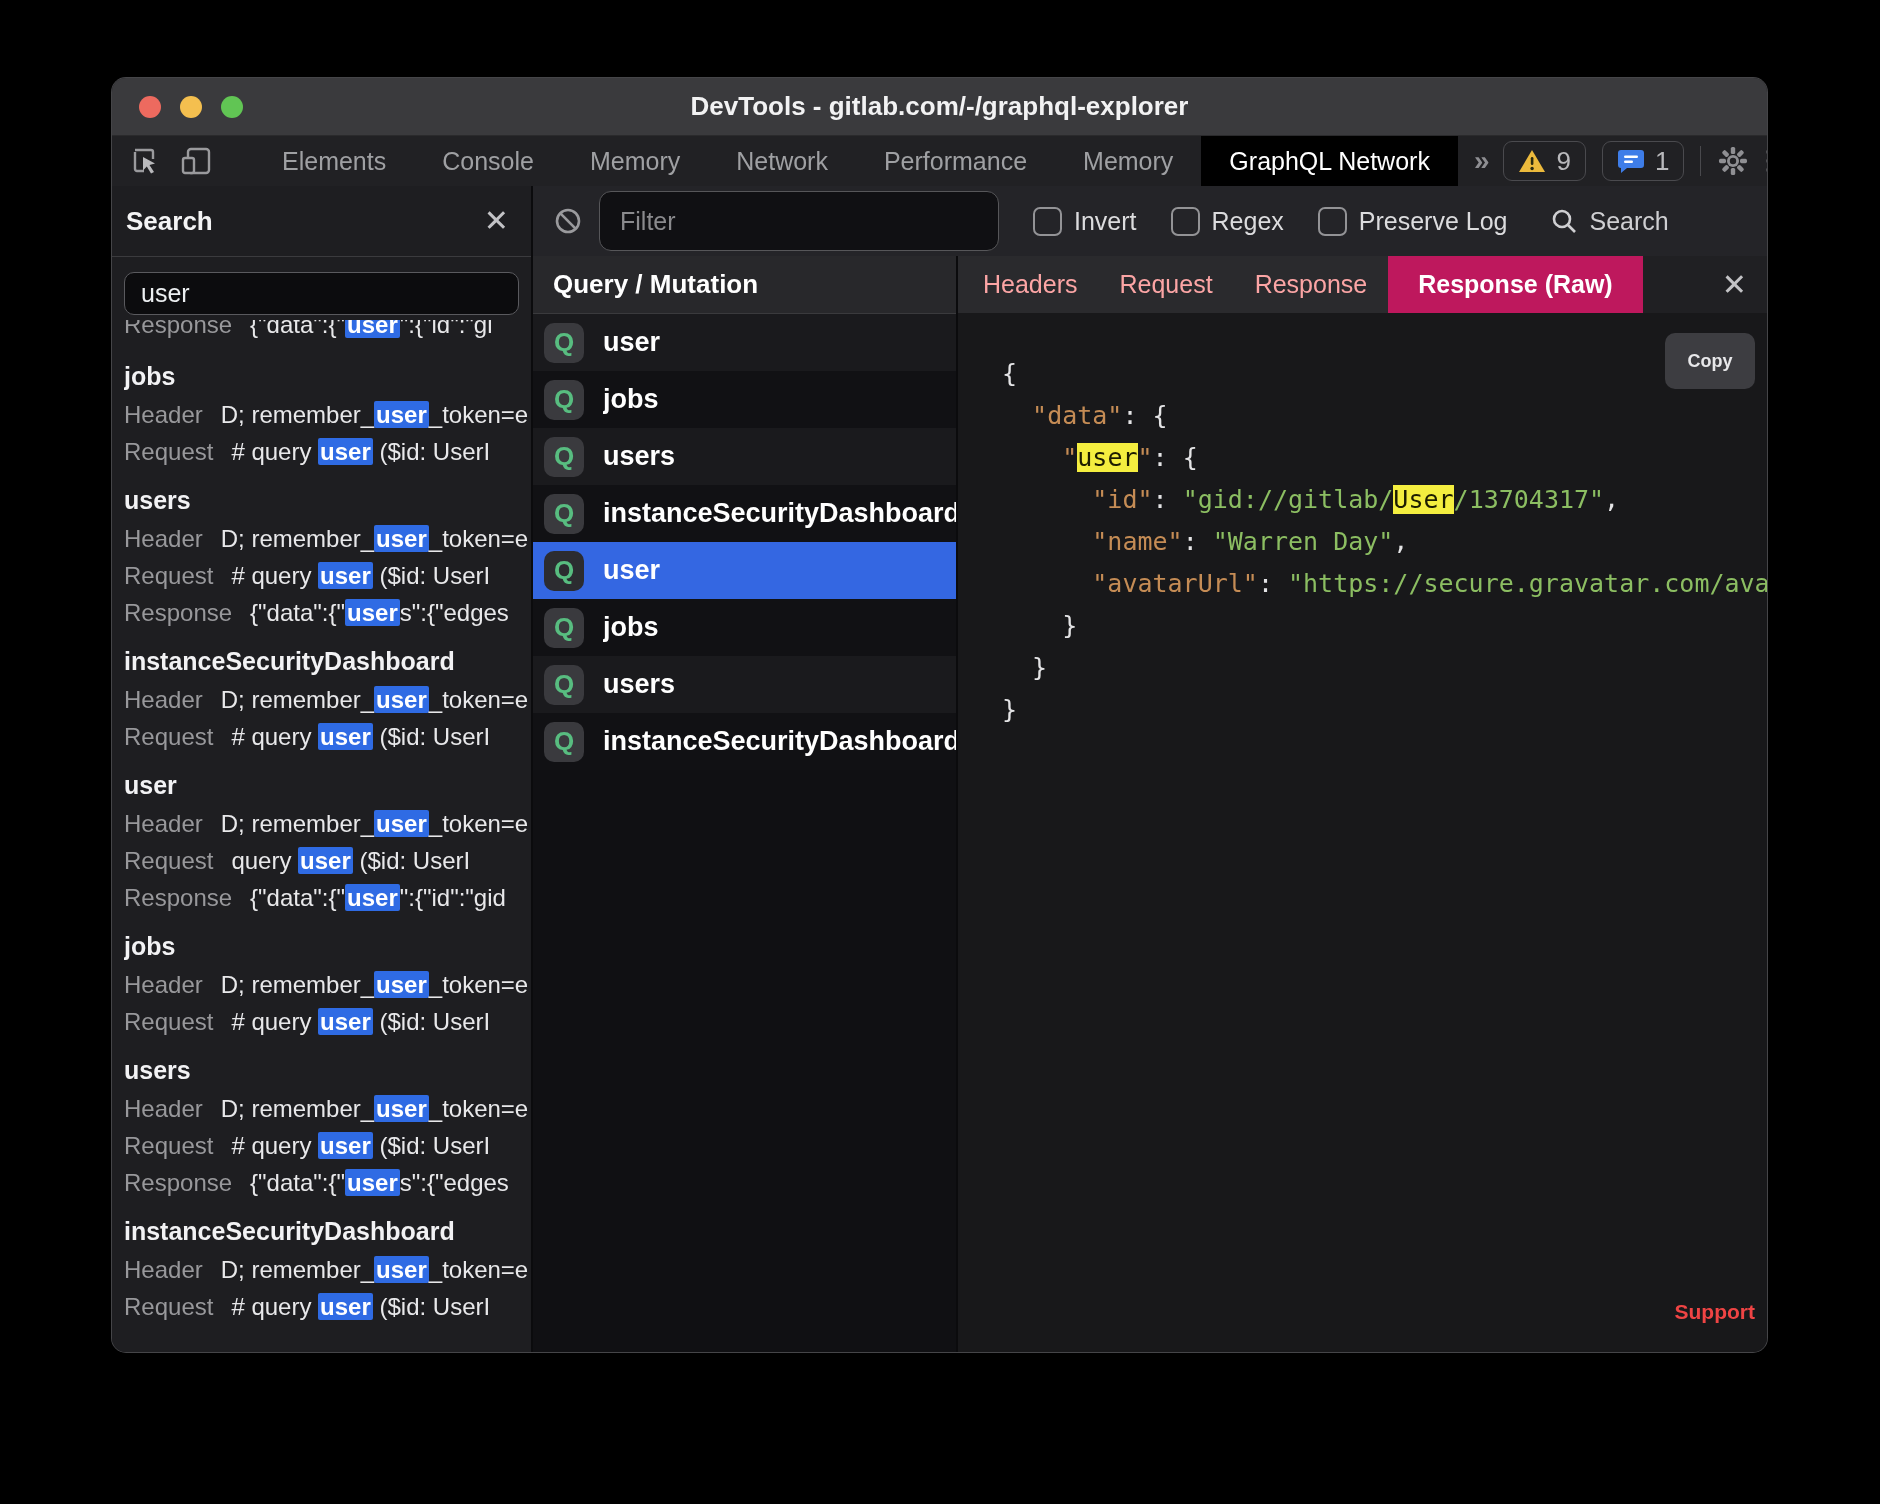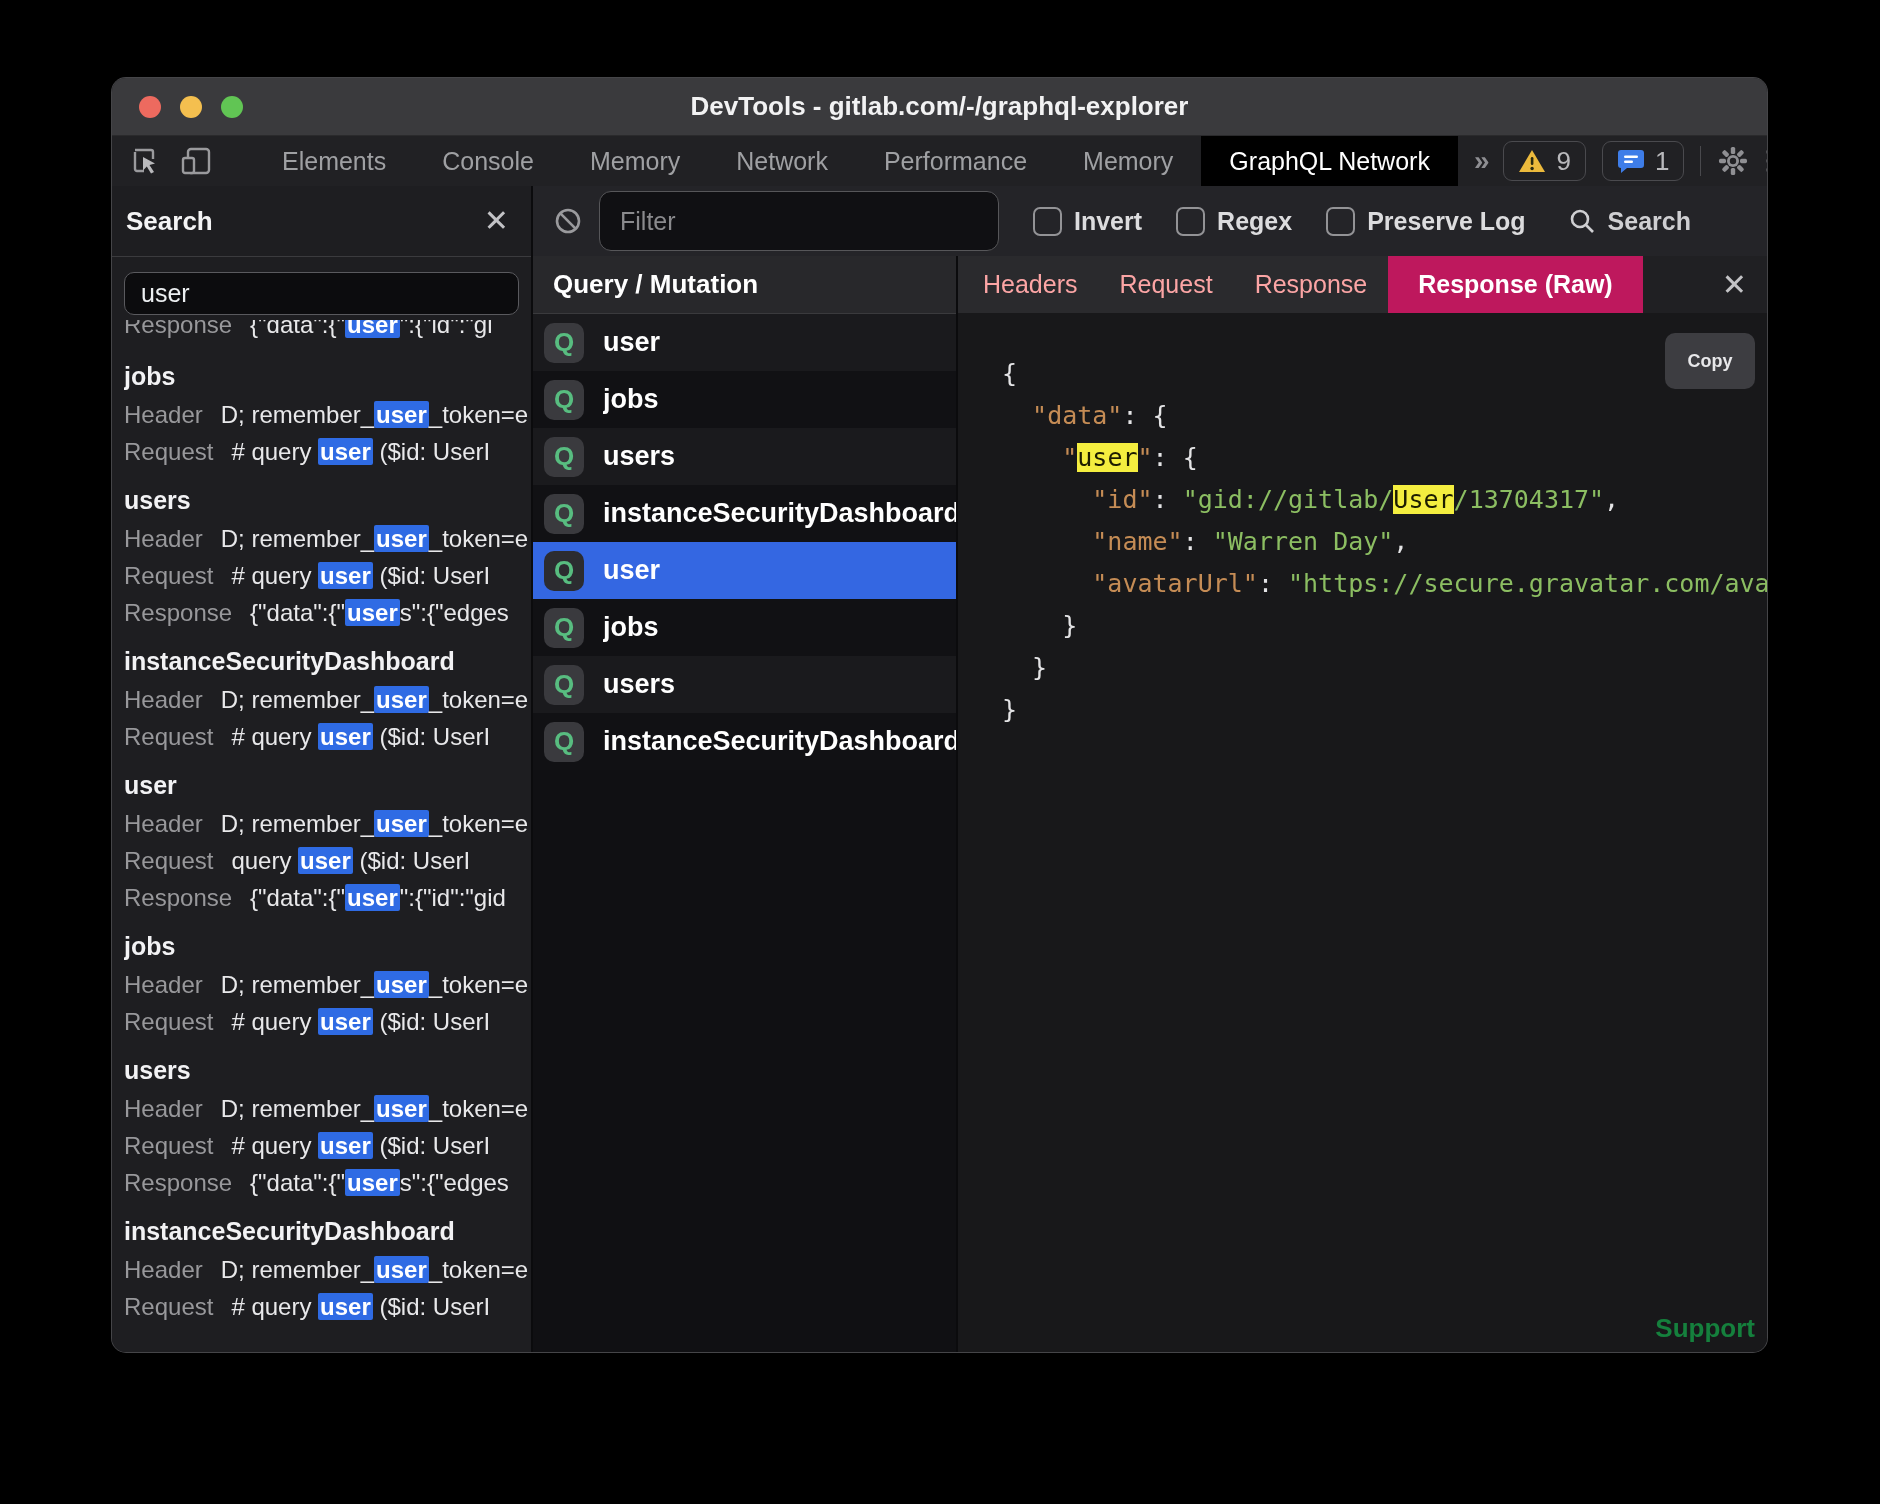--- a/index.html
+++ b/index.html
@@ -52,21 +52,21 @@
   
   .right-col{flex:1;display:flex;flex-direction:column;min-width:0;min-height:0;}
   .filter-row{height:70px;flex:0 0 70px;background:#242428;display:flex;align-items:center;}
   .block-icon{margin-left:20px;flex:0 0 auto;}
   .filter-input{margin-left:16px;width:400px;height:60px;box-sizing:border-box;background:#101013;
                 border:1.5px solid #565659;border-radius:12px;color:#e8e8ea;font-size:25px;padding:0 20px;
                 outline:none;font-family:"Liberation Sans",sans-serif;}
   .filter-input::placeholder{color:#8a8a8d;}
   .cb-group{display:flex;align-items:center;margin-left:34px;gap:12px;}
   .cb{width:25px;height:25px;border:2px solid #939396;border-radius:7px;background:transparent;}
-  .cb-label{color:#dcdcde;font-size:25px;font-weight:700;white-space:nowrap;}
+  .cb-label{color:#dcdcde;font-size:25px;font-weight:400;white-space:nowrap;}
   .fr-search{display:flex;align-items:center;gap:12px;margin-left:42px;color:#cfcfd2;}
   .fr-search .cb-label{color:#cfcfd2;}
   
   .panels{flex:1;display:flex;min-height:0;}
   .query-panel{width:423px;flex:0 0 423px;background:#101013;display:flex;flex-direction:column;min-width:0;}
   .sub-header{height:57px;flex:0 0 57px;background:#28282b;display:flex;align-items:center;
               padding-left:20px;color:#fff;font-size:26px;font-weight:700;border-bottom:1px solid #3a3a3d;}
   .q-rows{flex:1;overflow:hidden;}
   .q-row{height:57px;display:flex;align-items:center;padding-left:11px;gap:19px;}
   .q-row.odd{background:#1a1a1d;} .q-row.even{background:#111114;}
@@ -80,21 +80,21 @@
   .resp-tab{display:flex;align-items:center;padding:0 21px;color:#fca5a5;font-size:25px;white-space:nowrap;}
   .resp-tab.selected{background:#be185d;color:#fff;font-weight:700;padding:0 30px;}
   .resp-tabs-fill{flex:1;background:#202023;display:flex;align-items:center;justify-content:flex-end;padding-right:20px;}
   .resp-content{flex:1;position:relative;overflow:hidden;}
   .copy-btn{position:absolute;top:20px;right:12px;width:90px;height:56px;background:#3d3d41;border:none;
             border-radius:10px;color:#e8e8ea;font-size:18px;font-weight:600;font-family:"Liberation Sans",sans-serif;}
   .json{position:absolute;left:44px;top:40px;right:0;font-family:"DejaVu Sans Mono",monospace;font-size:25px;}
   .json-line{height:42px;line-height:42px;white-space:pre;overflow:hidden;}
   .jp{color:#e4e4e6;} .jk{color:#c58c55;} .js{color:#8cbe62;}
   .jh{background:#f4ee3f;color:#1c1c00;}
-  .support{position:absolute;right:12px;bottom:8px;color:#15803d;font-size:26px;font-weight:700;}
+  .support{position:absolute;right:12px;bottom:28px;color:#ef4444;font-size:21px;font-weight:700;}
   svg{display:block;}
 </style>
 </head>
 <body>
 
 <div class="stage">
   <div class="window">
 
     <div class="titlebar">
       <div class="traffic">

